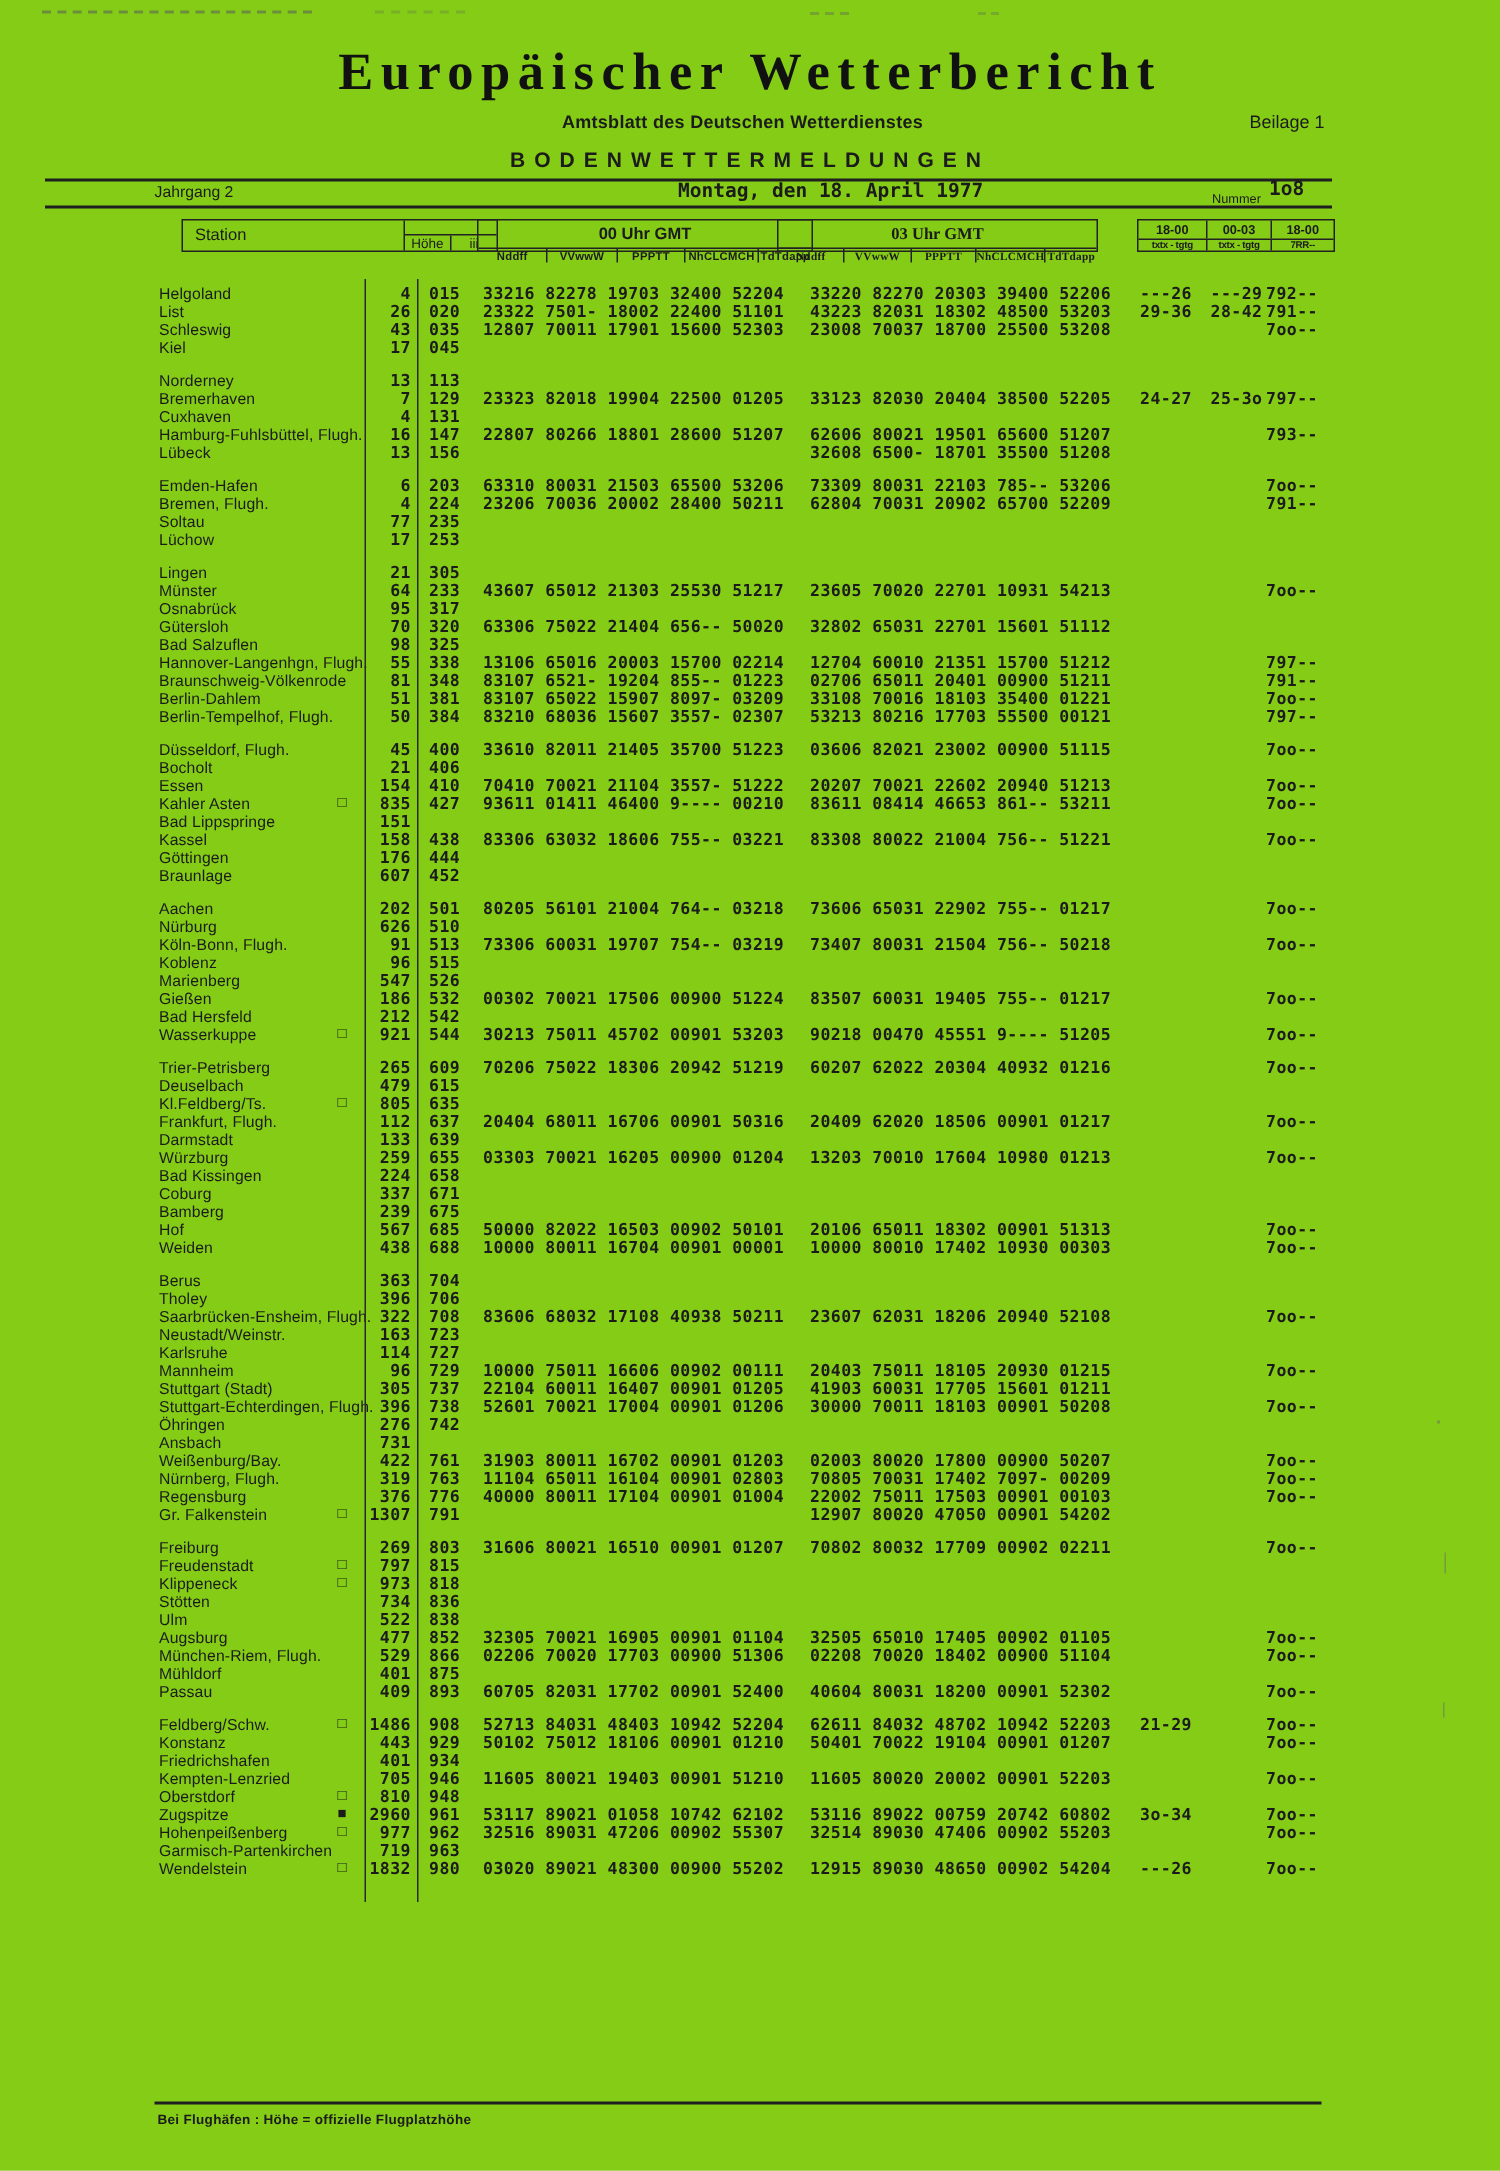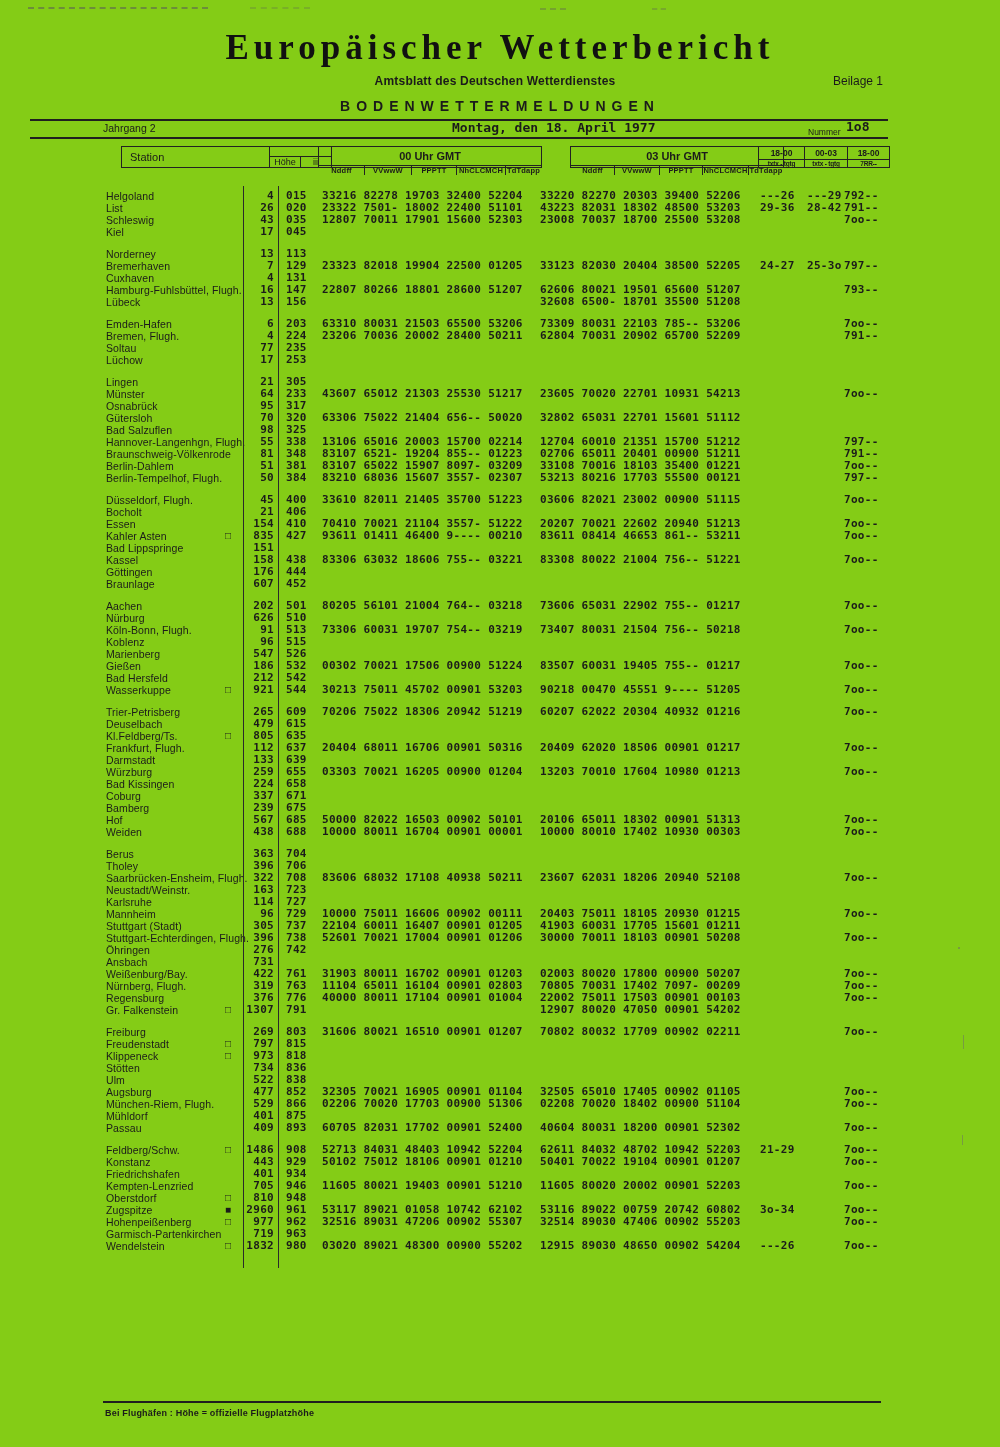--- a/index.html
+++ b/index.html
@@ -51,21 +51,21 @@
   .hbox1-top{height:18px; border-bottom:1.2px solid #222;}
   .hbox1-bot{flex:1; display:flex;}
   .hbox1-bot .cell{flex:1; display:flex; align-items:center; justify-content:center; font-size:9px;}
   .hbox1-bot .cell + .cell{border-left:1.2px solid #222;}
   .gmtbox{display:flex; flex-direction:column;}
   .gmtbox .gmt-title{height:18px; border-bottom:1.2px solid #222; text-align:center; font-weight:bold; font-size:11px; line-height:18px;}
   .gmt-cells{flex:1; display:flex;}
   .gmt-cells .cell{display:flex; align-items:center; justify-content:center; font-size:7.5px; font-weight:bold; letter-spacing:.2px;}
   .gmt-cells .cell + .cell{border-left:1.2px solid #222;}
   .hbox2{left:318px; width:224px;}
-  .hbox3{left:570px; width:214px;}
+  .hbox3{left:518px; width:214px;font-family:Liberation Serif, serif;}
   .hbox2 .c1{flex:0 0 45px;} .hbox2 .c2{flex:0 0 46px;} .hbox2 .c3{flex:0 0 44px;} .hbox2 .c4{flex:0 0 48px;} .hbox2 .c5{flex:1;}
   .hbox3 .c1{flex:0 0 43px;} .hbox3 .c2{flex:0 0 44px;} .hbox3 .c3{flex:0 0 42px;} .hbox3 .c4{flex:0 0 45px;} .hbox3 .c5{flex:1;}
   .hbox4{left:758px; width:132px; display:flex; flex-direction:column;}
   .hbox4 .r-top{height:18px; border-bottom:1.2px solid #222; display:flex;}
   .hbox4 .r-bot{flex:1; display:flex;}
   .hbox4 .cell{display:flex; align-items:center; justify-content:center;}
   .hbox4 .r-top .cell{font-size:8.5px; font-weight:bold;}
   .hbox4 .r-bot .cell{font-size:6.5px; font-weight:bold; letter-spacing:-.2px;}
   .hbox4 .cc1{flex:0 0 45px;} .hbox4 .cc2{flex:0 0 42px;} .hbox4 .cc3{flex:1;}
   .hbox4 .cell + .cell{border-left:1.2px solid #222;}

